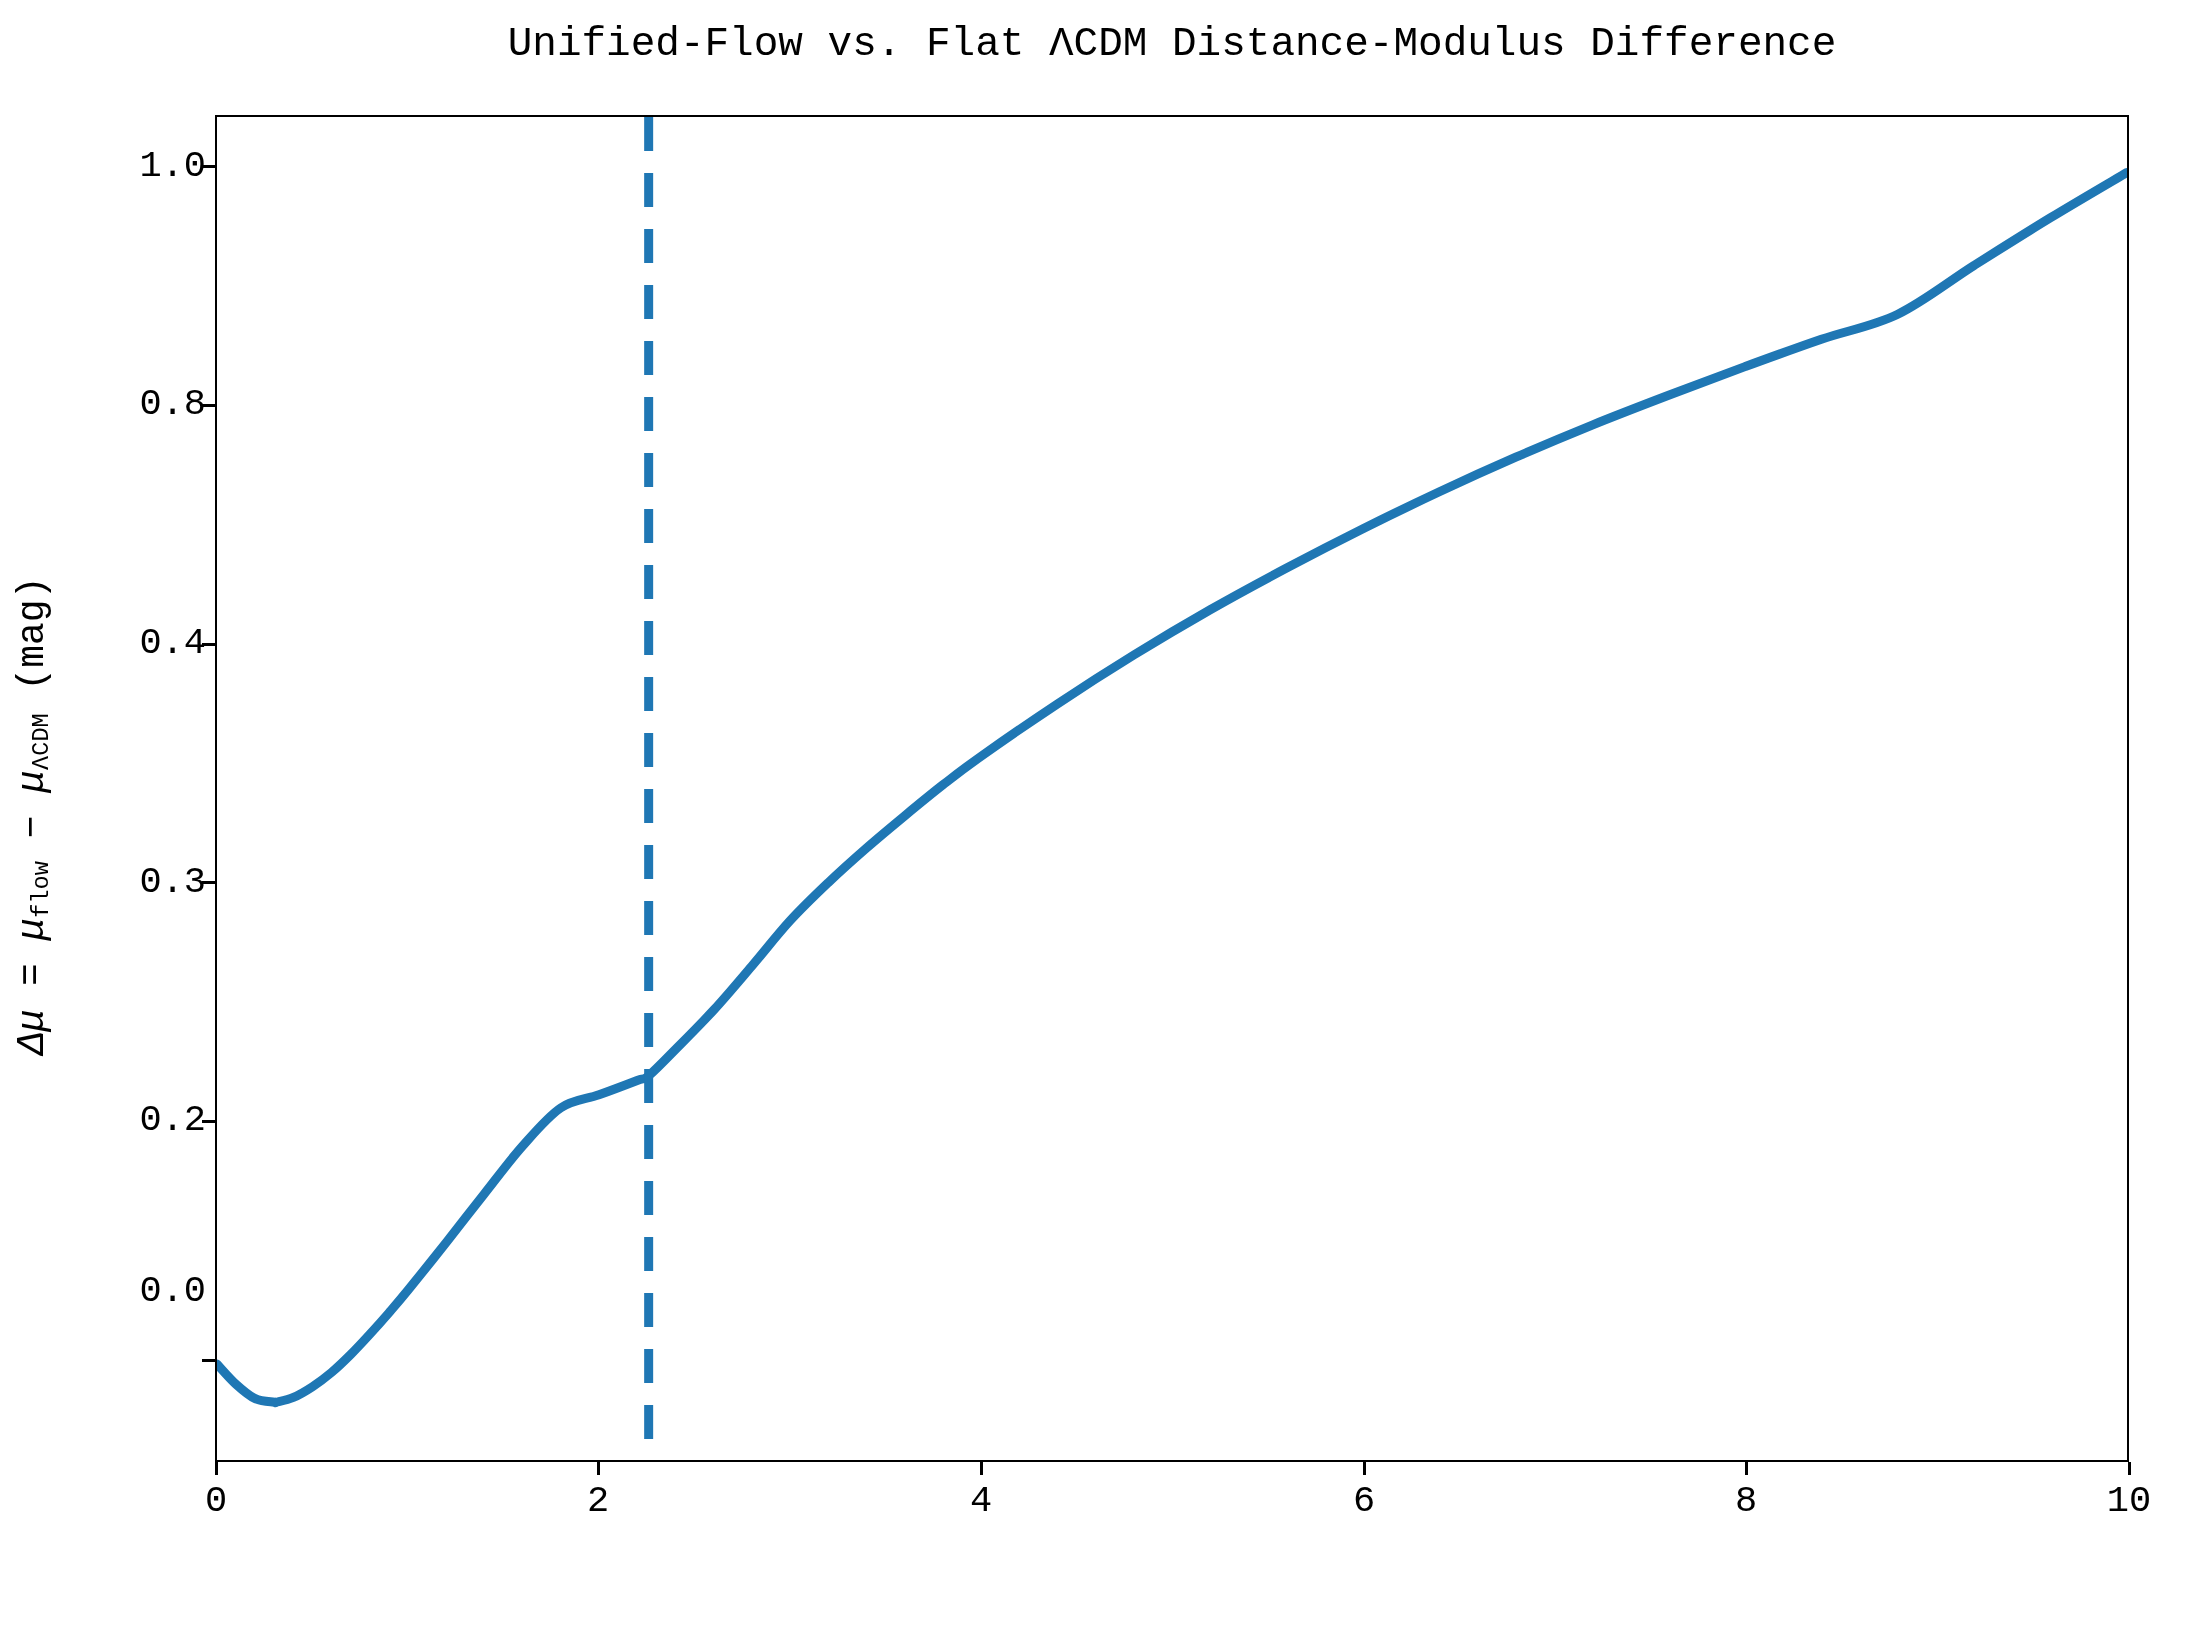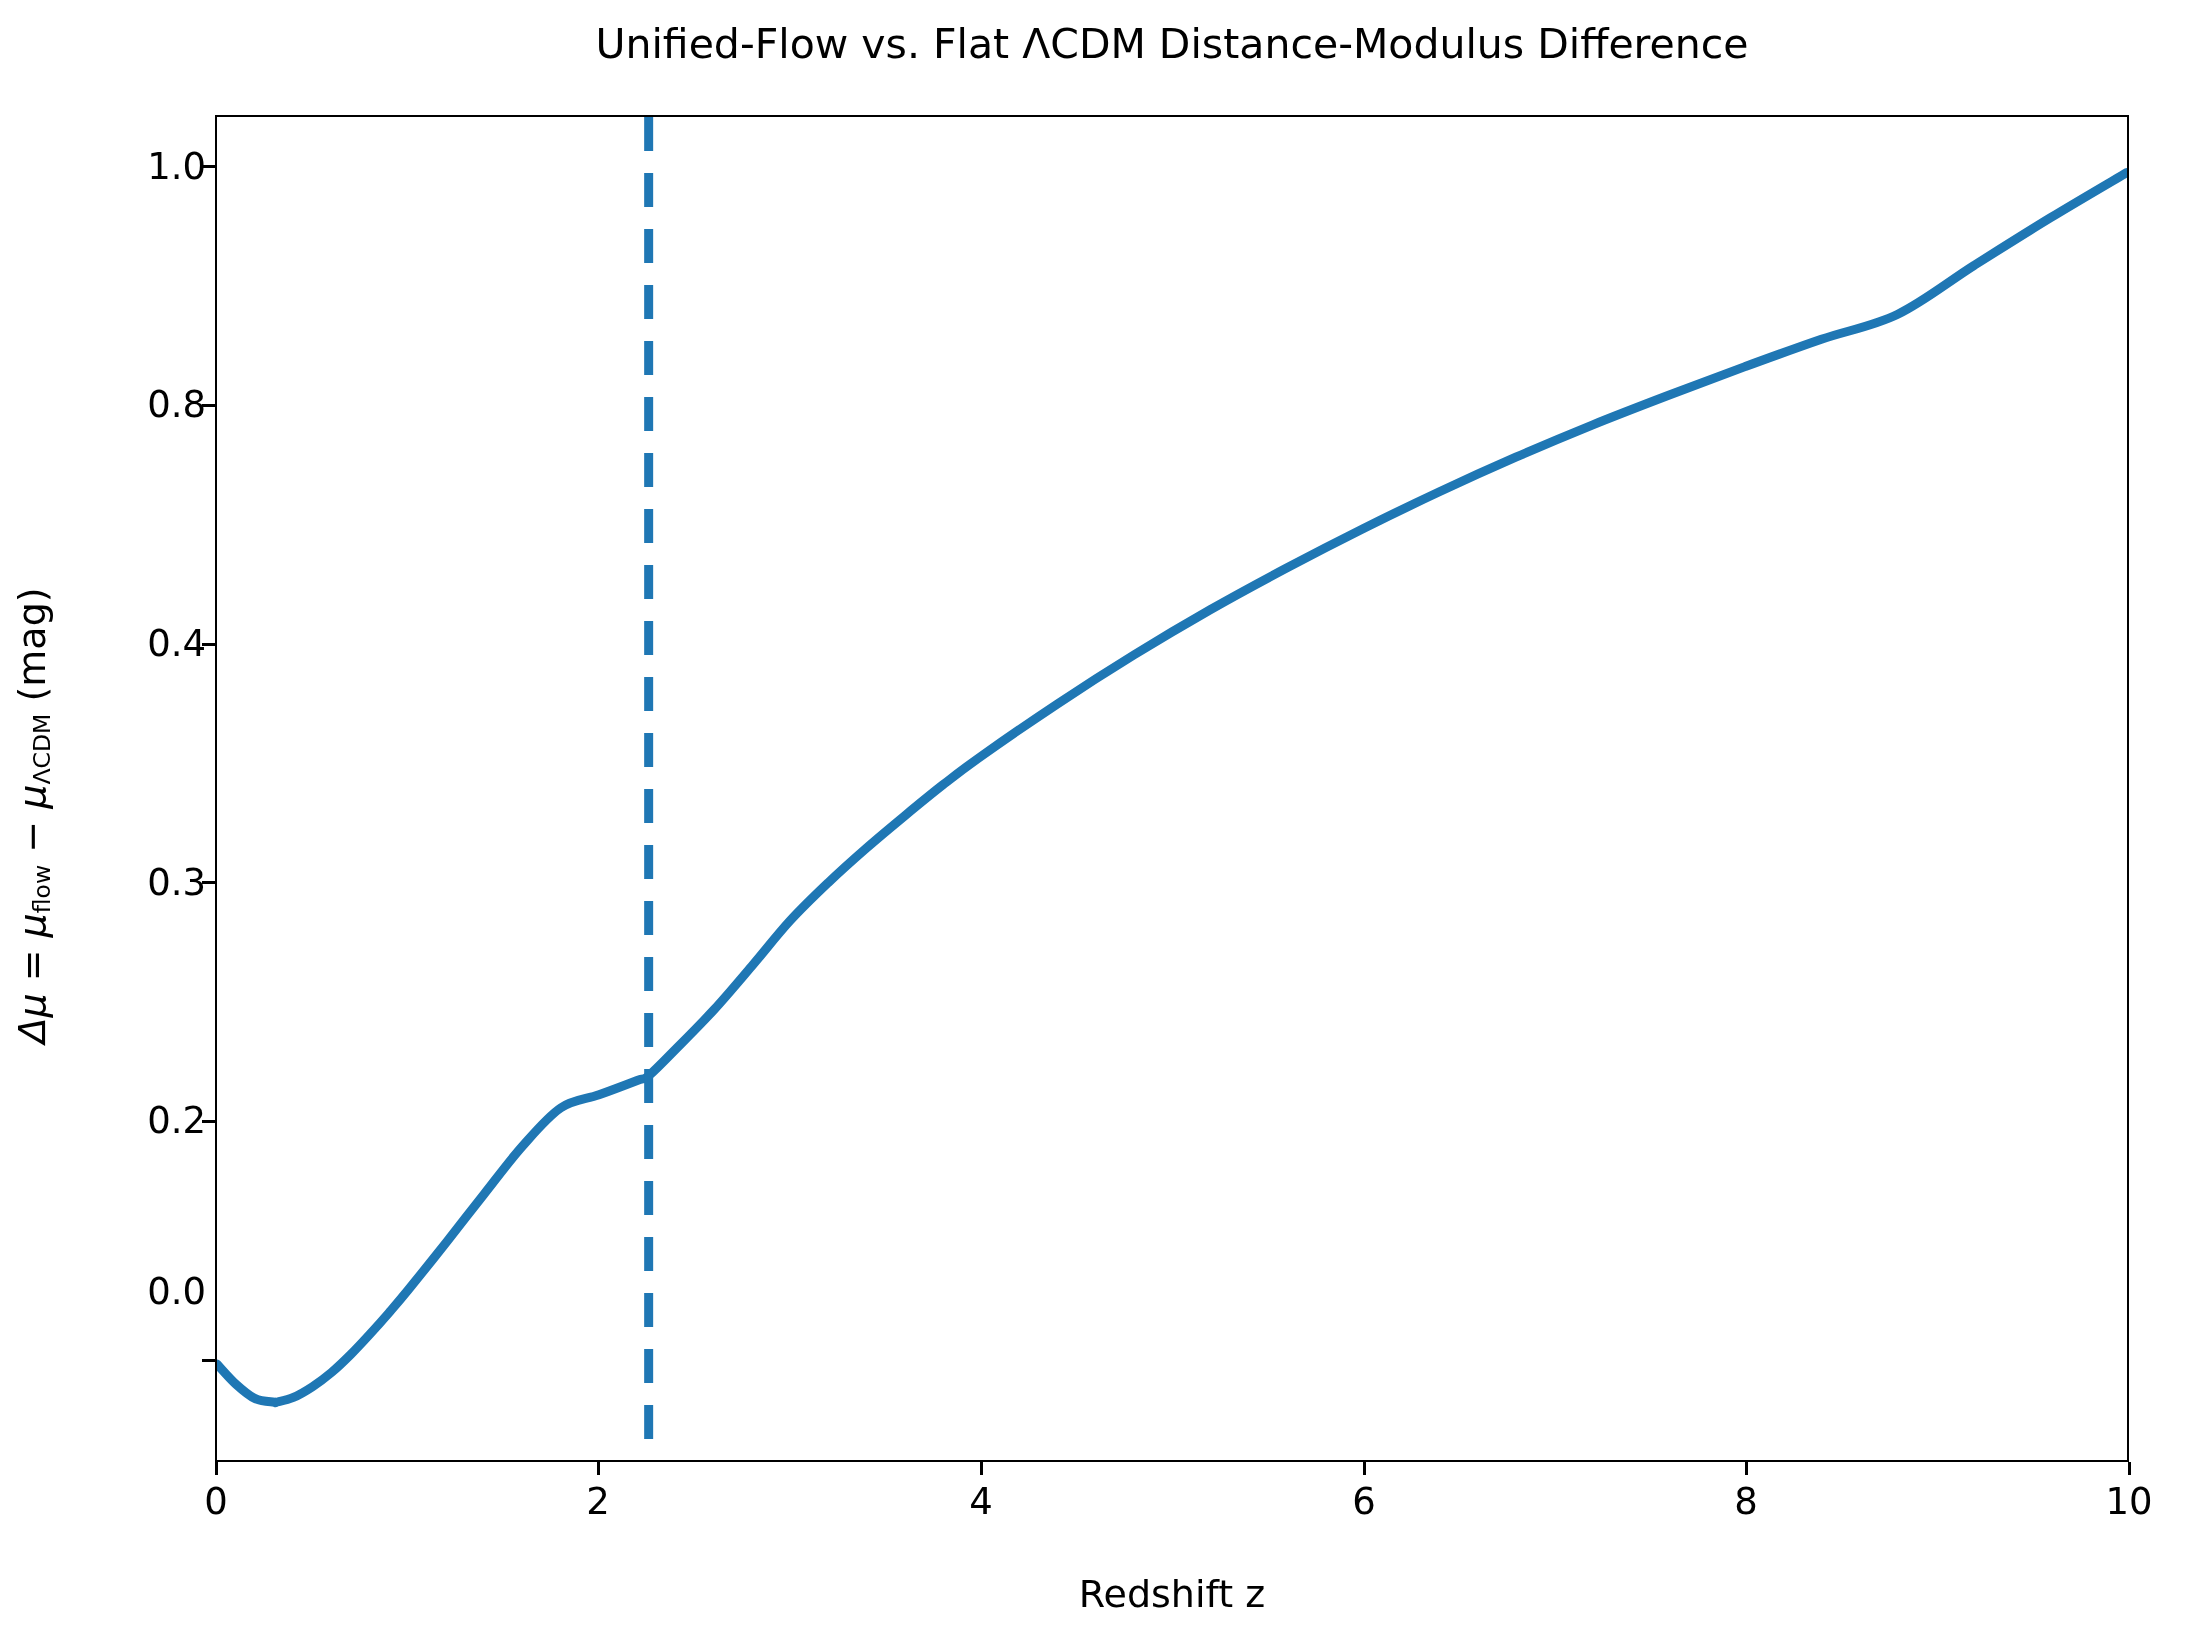--- a/index.html
+++ b/index.html
@@ -12,20 +12,21 @@
     height: 1650px;
     overflow: hidden;
     font-family: "DejaVu Sans", "Liberation Sans", sans-serif;
     color: #000000;
   }
   #figure {
     position: relative;
     width: 2205px;
     height: 1650px;
     background: #ffffff;
+    font-family: Liberation Mono, monospace;
   }
   
   #chart-title {
     position: absolute;
     left: 215px;
     top: 24px;
     width: 1914px;
     text-align: center;
     font-size: 41px;
     line-height: 1.0;
@@ -157,21 +158,20 @@
   <div class="ytick-mark" style="top:404px"></div>
   <div class="ytick-mark" style="top:165px"></div>
 
   <div class="ytick-label" style="top:1273px">0.0</div>
   <div class="ytick-label" style="top:1102px">0.2</div>
   <div class="ytick-label" style="top:864px">0.3</div>
   <div class="ytick-label" style="top:625px">0.4</div>
   <div class="ytick-label" style="top:386px">0.8</div>
   <div class="ytick-label" style="top:148px">1.0</div>
 
-  <div id="xlabel">Redshift z</div>
 
   <div id="ylabel-wrap">
     <div id="ylabel">
       <span class="mathit">Δμ</span><span> = </span><span class="mathit">μ</span><span class="sub">flow</span><span> − </span><span class="mathit">μ</span><span class="sub">ΛCDM</span><span> (mag)</span>
     </div>
   </div>
 
 </div>
 
 

